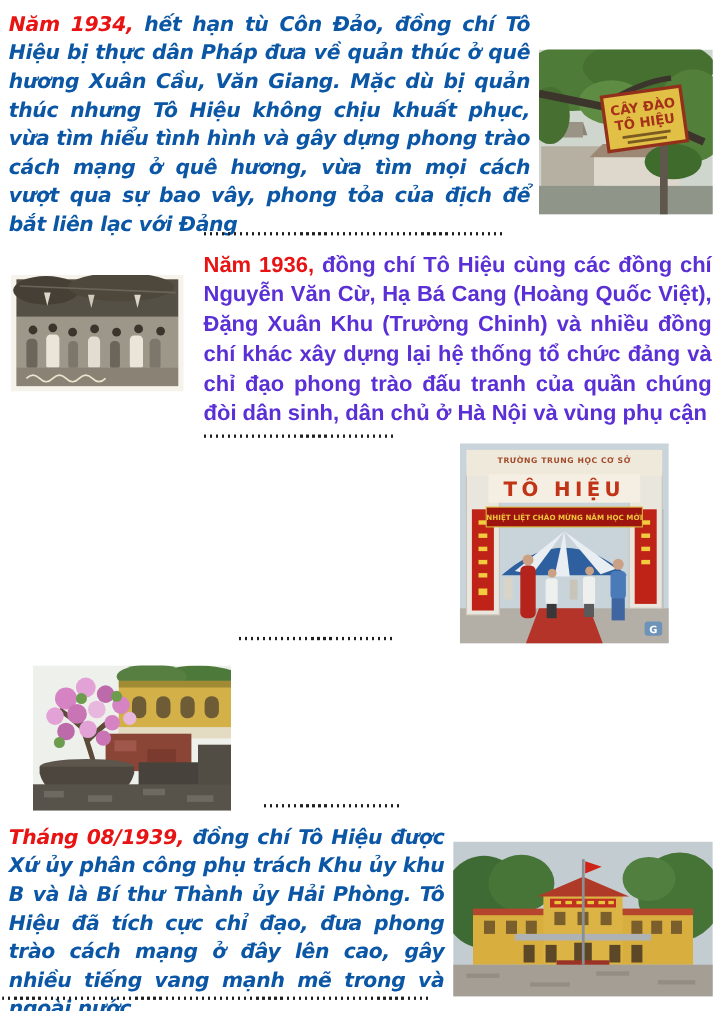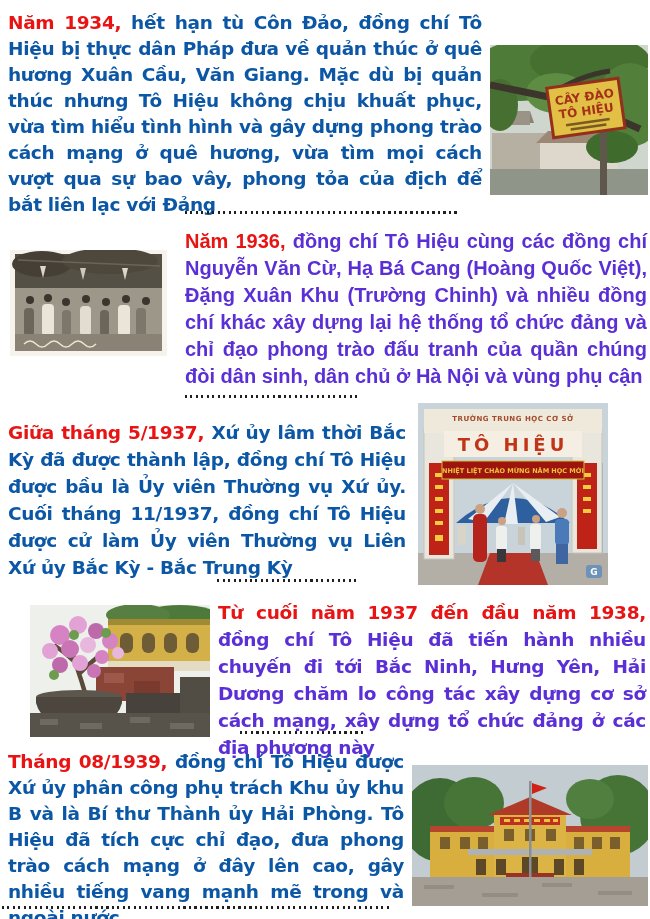--- a/index.html
+++ b/index.html
@@ -2,21 +2,21 @@
 <html><head>
 <meta charset="utf-8">
 <style>
   html,body{margin:0;padding:0;background:#ffffff;}
   .page{position:relative;width:650px;height:919px;background:#ffffff;overflow:hidden;
         font-family:"DejaVu Sans",sans-serif;}
   .para{position:absolute;margin:0;text-align:justify;font-weight:bold;}
   .f-round{font-family:"DejaVu Sans",sans-serif;font-size:18.5px;line-height:26px;letter-spacing:-0.3px;}
   .f-plain{font-family:"Liberation Sans",sans-serif;font-size:20px;line-height:27px;}
   .lh27{line-height:27px;}
-  .blue{color:#0b57a6;}
+  .blue{color:#0b57a6;font-style:italic;}
   .violet{color:#5b2fd6;}
   .date{color:#e81313;}
   .sep{position:absolute;height:3px;
        background:repeating-linear-gradient(90deg,#1f1f1f 0 2px,transparent 2px 5.5px);}
   .photo{position:absolute;display:block;}
   svg text{font-family:"DejaVu Sans",sans-serif;font-weight:bold;}
 </style>
 </head>
 <body>
 
@@ -78,21 +78,20 @@
     <rect x="90" y="60" width="9" height="26" rx="4" fill="#6b655a"></rect>
     <rect x="126" y="58" width="10" height="28" rx="4" fill="#7d776b"></rect>
     <rect x="5" y="84" width="147" height="17" fill="#8a8375"></rect>
     <path d="M14,94 q6,-6 12,0 t12,0 t12,0 t12,0 t12,0 t12,0" stroke="#ece4cf" stroke-width="1.5" fill="none"></path>
   </svg>
 
   <p class="para f-plain violet" style="left:185px;top:228px;width:462px;"><span class="date">Năm 1936,</span> <span>đồng chí Tô Hiệu cùng các đồng chí Nguyễn Văn Cừ, Hạ Bá Cang (Hoàng Quốc Việt), Đặng Xuân Khu (Trường Chinh) và nhiều đồng chí khác xây dựng lại hệ thống tổ chức đảng và chỉ đạo phong trào đấu tranh của quần chúng đòi dân sinh, dân chủ ở Hà Nội và vùng phụ cận</span></p>
 
   <div class="sep" style="left:185px;top:395px;width:173px;"></div>
 
-  <p class="para f-round blue lh27" style="left:8px;top:419px;width:398px;"><span class="date">Giữa tháng 5/1937,</span> <span>Xứ ủy lâm thời Bắc Kỳ đã được thành lập, đồng chí Tô Hiệu được bầu là Ủy viên Thường vụ Xứ ủy. Cuối tháng 11/1937, đồng chí Tô Hiệu được cử làm Ủy viên Thường vụ Liên Xứ ủy Bắc Kỳ - Bắc Trung Kỳ</span></p>
 
   <svg class="photo" style="left:418px;top:403px;" width="190" height="182" viewBox="0 0 190 182">
     <rect width="190" height="182" fill="#c9d4da"></rect>
     <g stroke="#9aa4ab" stroke-width="2">
       <line x1="168" y1="60" x2="168" y2="150"></line>
         <line x1="176" y1="60" x2="176" y2="150"></line>
       <line x1="184" y1="60" x2="184" y2="150"></line>
     </g>
     <rect x="0" y="150" width="190" height="32" fill="#b3afa6"></rect>
     <polygon points="60,182 130,182 118,150 72,150" fill="#b5342a"></polygon>
@@ -179,21 +178,20 @@
     <rect x="150" y="72" width="30" height="42" fill="#514c44"></rect>
     <rect x="0" y="108" width="180" height="24" fill="#57524a"></rect>
     <g fill="#6f6a61">
       <rect x="10" y="114" width="18" height="6"></rect>
         <rect x="50" y="118" width="22" height="6"></rect>
       <rect x="100" y="112" width="20" height="6"></rect>
         <rect x="140" y="118" width="24" height="6"></rect>
     </g>
   </svg>
 
-  <p class="para f-round violet lh27" style="left:218px;top:599px;width:428px;"><span class="date">Từ cuối năm 1937 đến đầu năm 1938,</span> <span>đồng chí Tô Hiệu đã tiến hành nhiều chuyến đi tới Bắc Ninh, Hưng Yên, Hải Dương chăm lo công tác xây dựng cơ sở cách mạng, xây dựng tổ chức đảng ở các địa phương này</span></p>
 
   <div class="sep" style="left:240px;top:731px;width:123px;"></div>
 
   <p class="para f-round blue" style="left:8px;top:749px;width:396px;"><span class="date">Tháng 08/1939,</span> <span>đồng chí Tô Hiệu được Xứ ủy phân công phụ trách Khu ủy khu B và là Bí thư Thành ủy Hải Phòng. Tô Hiệu đã tích cực chỉ đạo, đưa phong trào cách mạng ở đây lên cao, gây nhiều tiếng vang mạnh mẽ trong và ngoài nước</span></p>
 
   <svg class="photo" style="left:412px;top:765px;" width="236" height="141" viewBox="0 0 236 141">
     <rect width="236" height="141" fill="#c3ccd1"></rect>
     <ellipse cx="28" cy="55" rx="38" ry="42" fill="#3e6a33"></ellipse>
     <ellipse cx="62" cy="38" rx="30" ry="26" fill="#477538"></ellipse>
     <ellipse cx="206" cy="50" rx="38" ry="40" fill="#467436"></ellipse>

